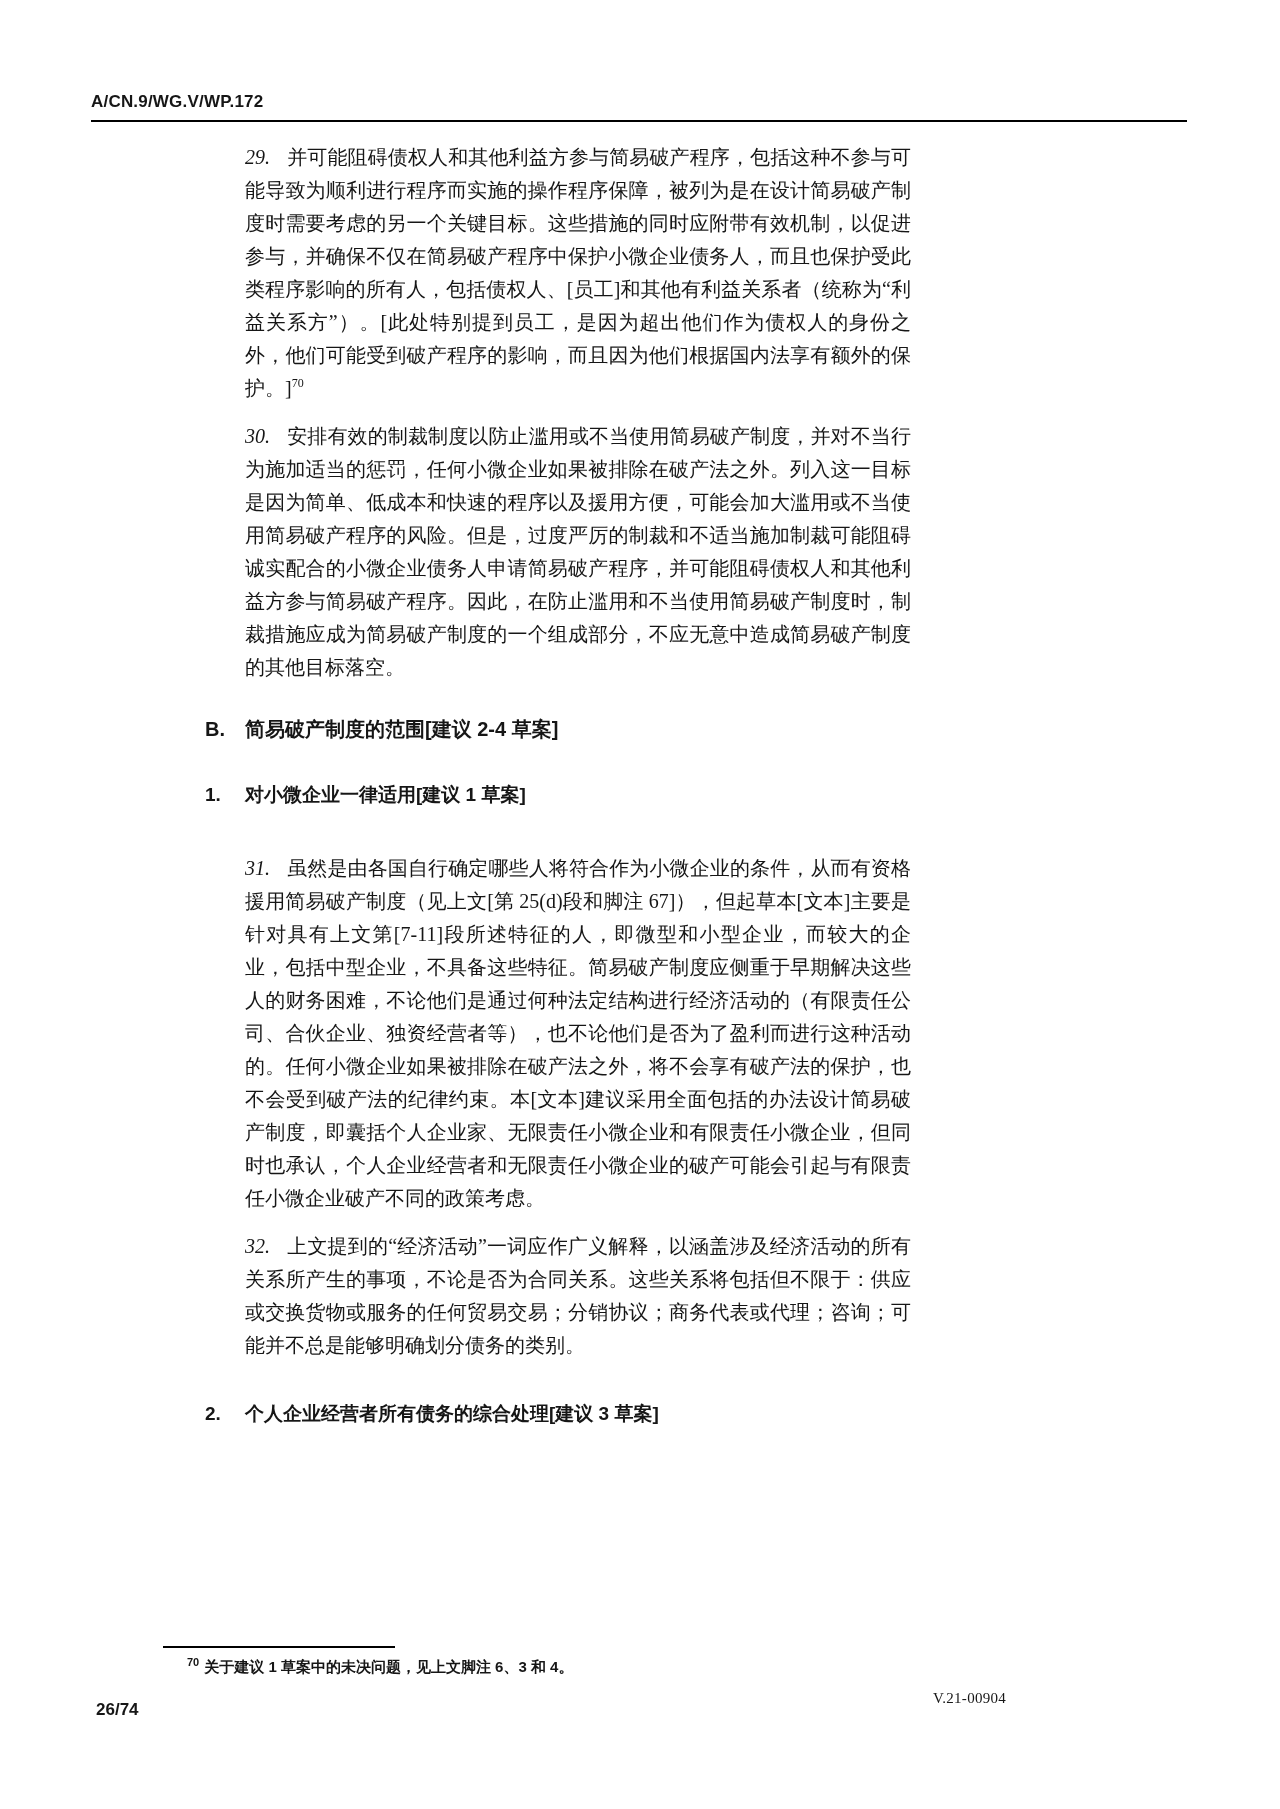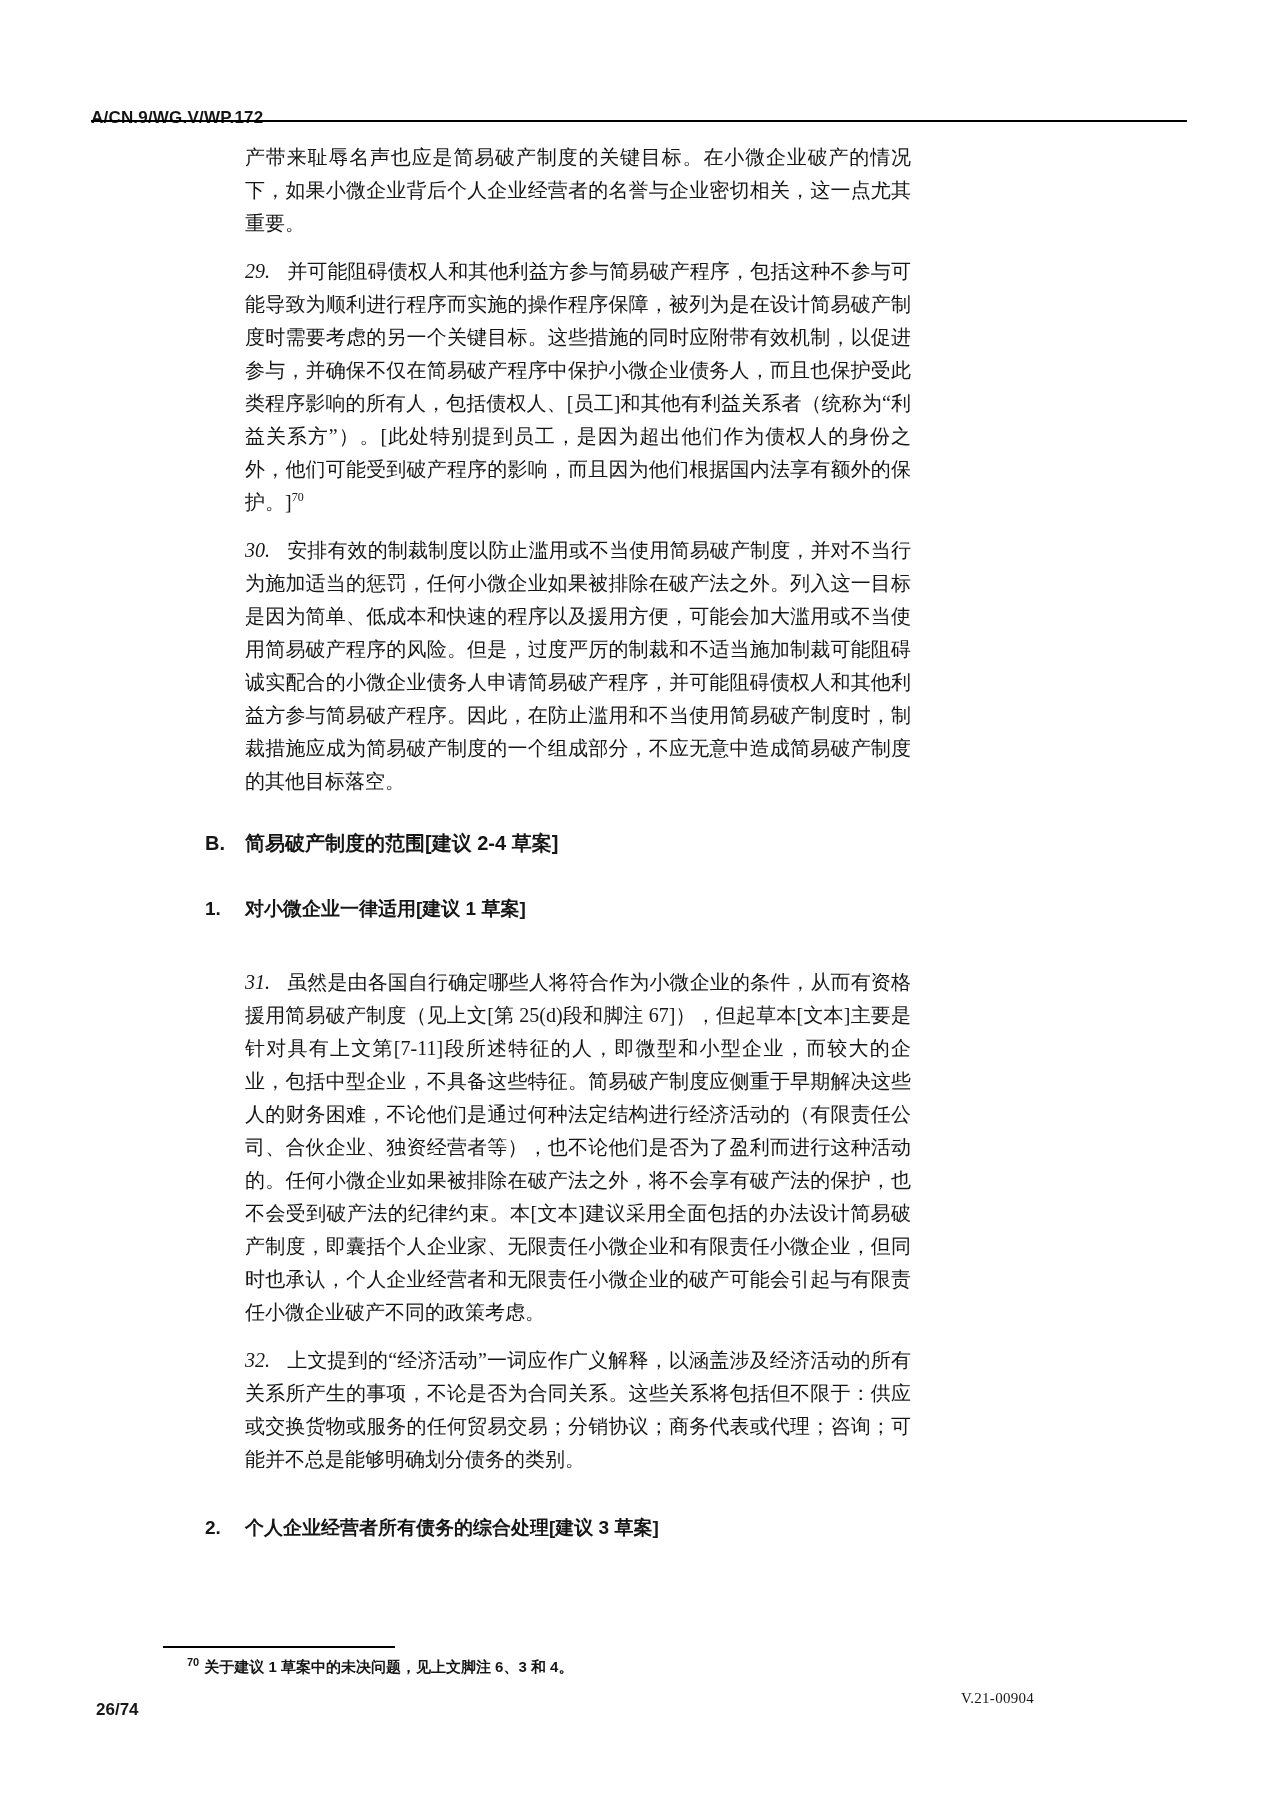--- a/index.html
+++ b/index.html
@@ -6,21 +6,21 @@
   .page{
     position:relative;
     width:1280px;height:1809px;
     margin:0 auto;
     background:#ffffff;
     color:#161616;
     overflow:hidden;
   }
   
   .doc-header{
-    position:absolute;left:91px;top:108px;
+    position:absolute;left:91px;top:92px;
     font:bold 17px/20px "Liberation Sans","DejaVu Sans",sans-serif;
     letter-spacing:.2px;
   }
   .header-rule{
     position:absolute;left:91px;top:120px;
     width:1096px;height:0;
     border-top:2px solid #000;
   }
   
   .content{
@@ -62,34 +62,32 @@
   }
   
   .footer-page{
     position:absolute;left:96px;top:1700px;
     font:bold 17px/20px "Liberation Sans","DejaVu Sans",sans-serif;
   }
   .footer-code{
     position:absolute;left:933px;top:1689px;
     font:15px/18px "Liberation Serif","DejaVu Serif",serif;
     letter-spacing:.3px;
-    margin-left:28px;
   }
 </style>
 </head>
 <body>
 
 <div class="page">
 
   <div class="doc-header">A/CN.9/WG.V/WP.172</div>
   <div class="header-rule"></div>
 
   <div class="content">
 
-    <p class="body-para"><span>产带来耻辱名声也应是简易破产制度的关键目标。在小微企业破产的情况下，如果小微企业背后个人企业经营者的名誉与企业密切相关，这一点尤其重要。</span></p>
 
     <p class="body-para"><span class="para-num">29.</span><span>并可能阻碍债权人和其他利益方参与简易破产程序，包括这种不参与可能导致为顺利进行程序而实施的操作程序保障，被列为是在设计简易破产制度时需要考虑的另一个关键目标。这些措施的同时应附带有效机制，以促进参与，并确保不仅在简易破产程序中保护小微企业债务人，而且也保护受此类程序影响的所有人，包括债权人、[员工]和其他有利益关系者（统称为“利益关系方”）。[此处特别提到员工，是因为超出他们作为债权人的身份之外，他们可能受到破产程序的影响，而且因为他们根据国内法享有额外的保护。]</span><span class="fn-ref">70</span></p>
 
     <p class="body-para"><span class="para-num">30.</span><span>安排有效的制裁制度以防止滥用或不当使用简易破产制度，并对不当行为施加适当的惩罚，任何小微企业如果被排除在破产法之外。列入这一目标是因为简单、低成本和快速的程序以及援用方便，可能会加大滥用或不当使用简易破产程序的风险。但是，过度严厉的制裁和不适当施加制裁可能阻碍诚实配合的小微企业债务人申请简易破产程序，并可能阻碍债权人和其他利益方参与简易破产程序。因此，在防止滥用和不当使用简易破产制度时，制裁措施应成为简易破产制度的一个组成部分，不应无意中造成简易破产制度的其他目标落空。</span></p>
 
     <div class="heading level1">
       <span class="h-num">B.</span>
       <span>简易破产制度的范围[建议 2-4 草案]</span>
     </div>
 

